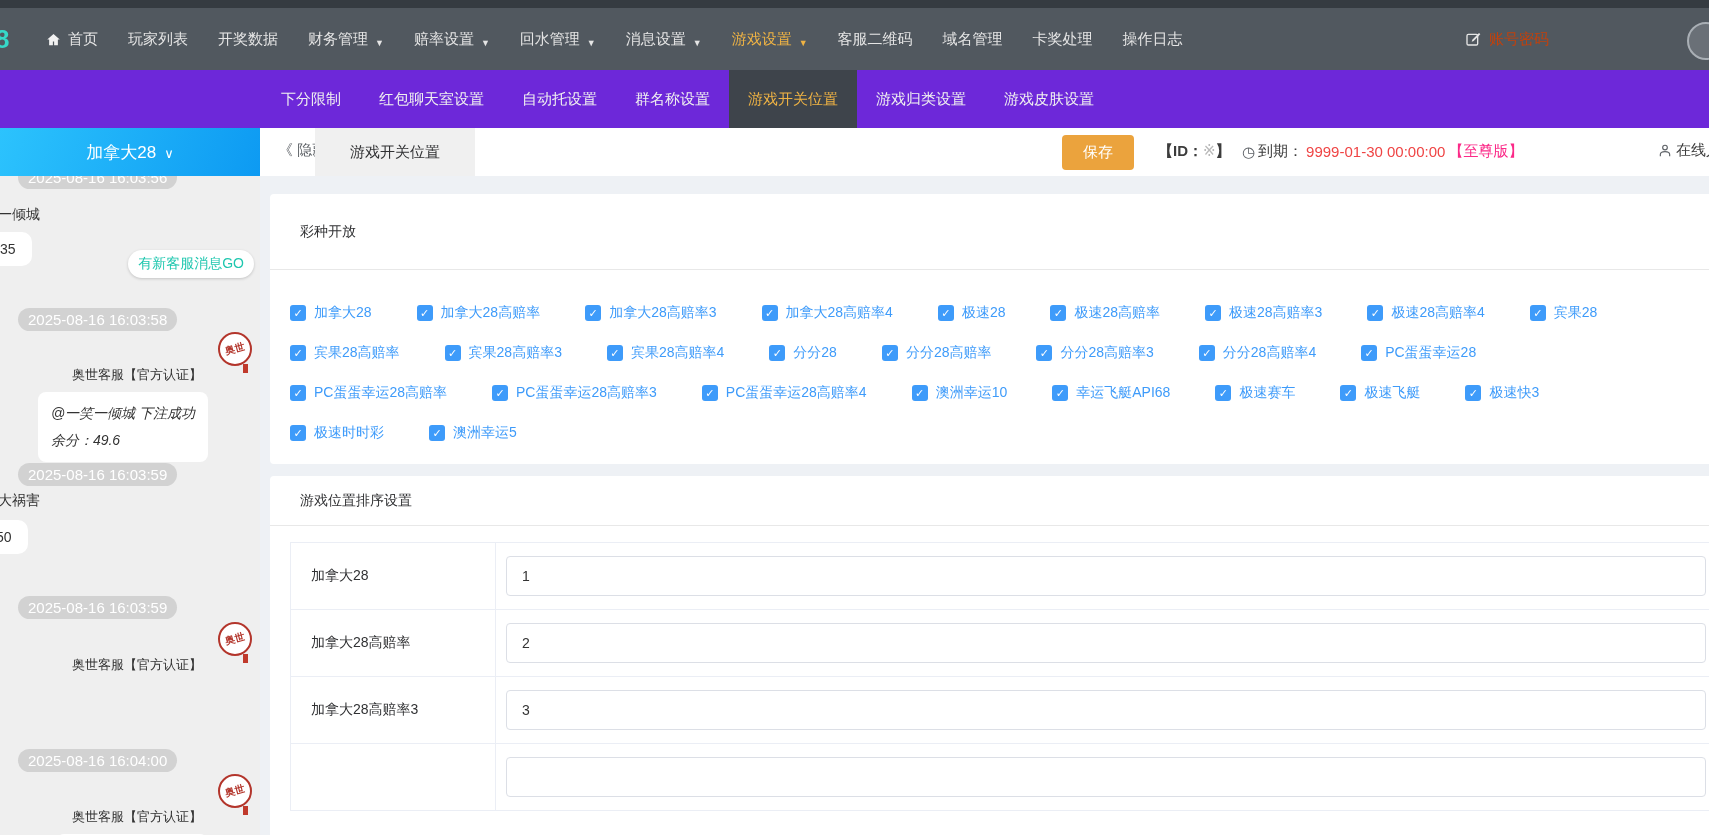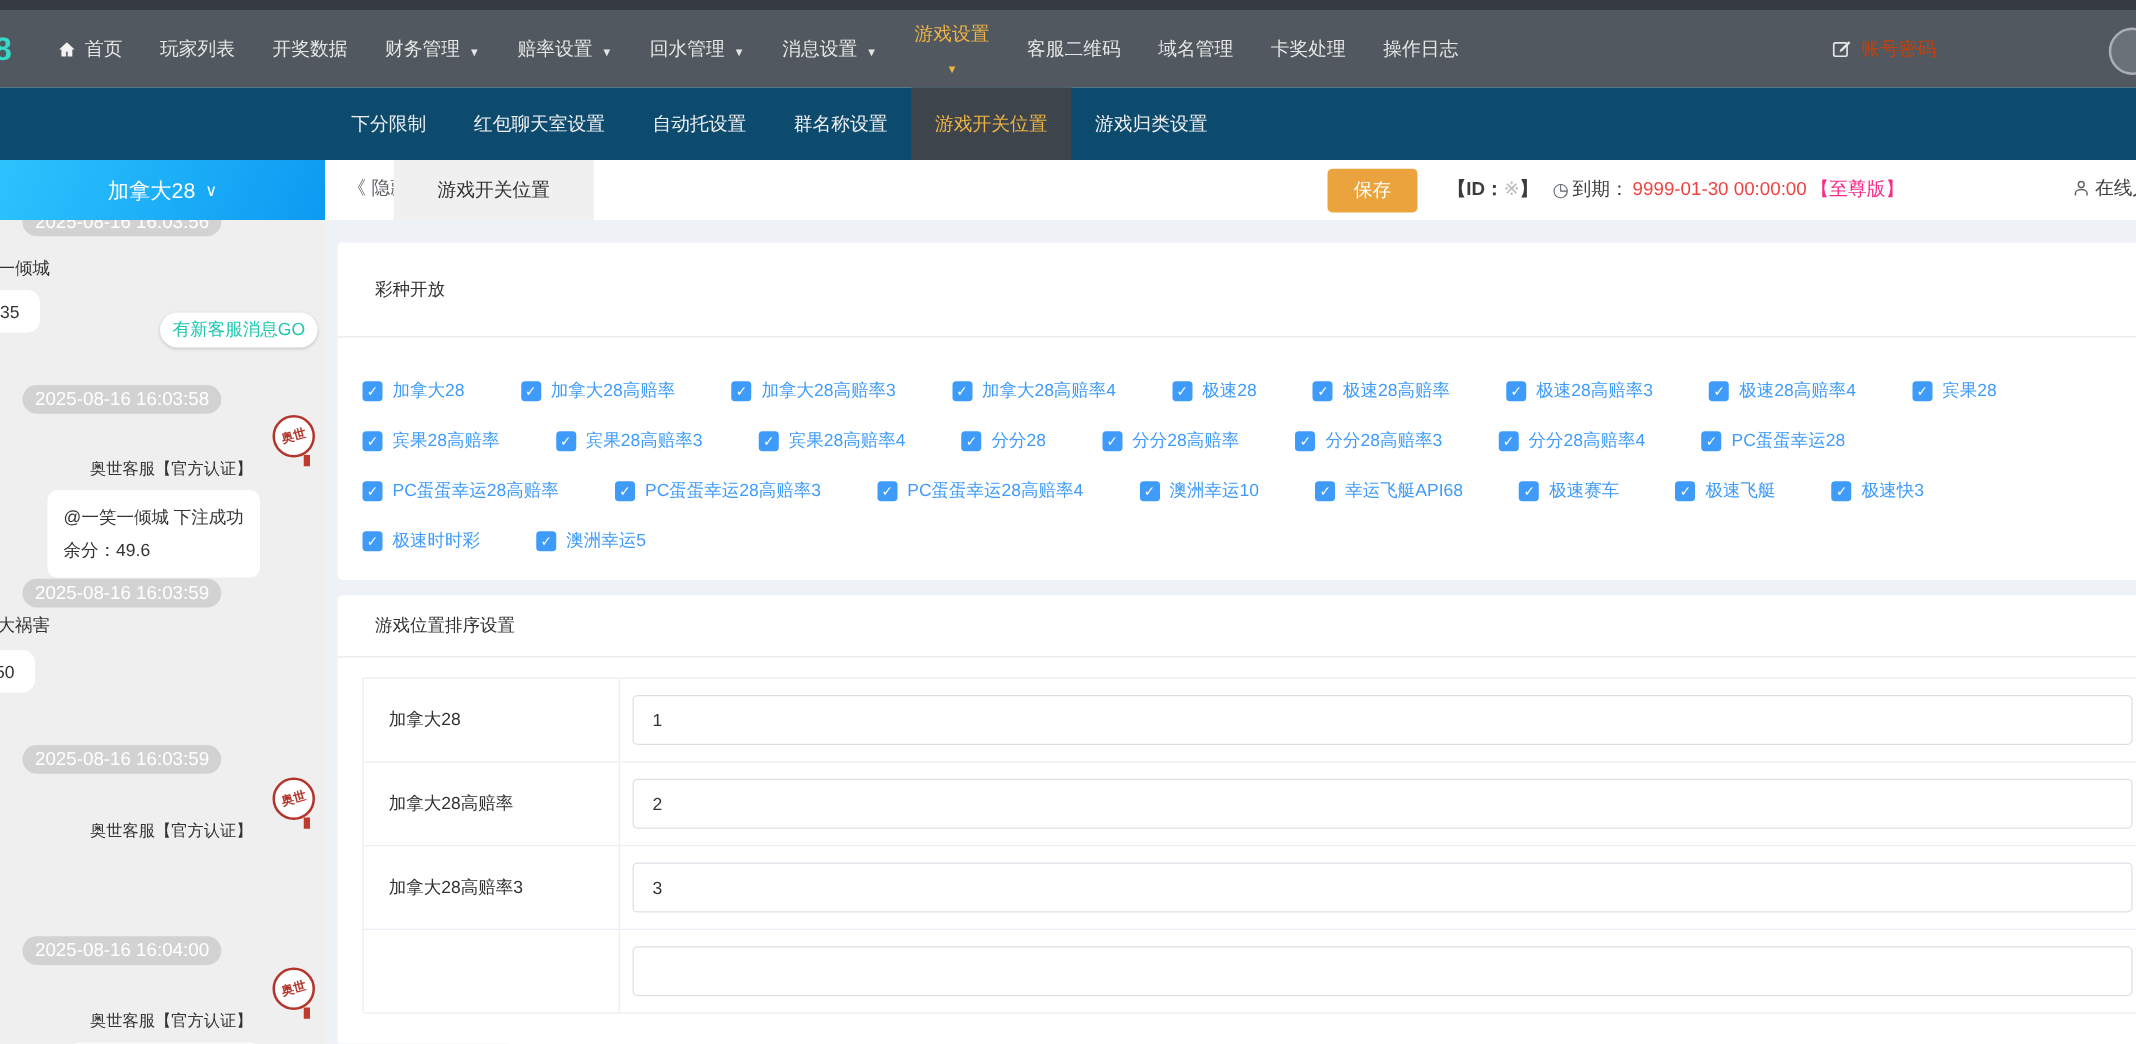--- a/index.html
+++ b/index.html
@@ -4,28 +4,28 @@
 <style>
   html,body{margin:0;padding:0;}
   body{width:1709px;height:835px;overflow:hidden;position:relative;
        font-family:"Liberation Sans","DejaVu Sans",sans-serif;background:#eef1f5;}
   .topstrip{position:absolute;left:0;top:0;width:100%;height:8px;background:#353b41;}
   
   .nav1{position:absolute;left:0;top:8px;width:100%;height:62px;background:#51585f;
         display:flex;align-items:center;padding-left:46px;box-sizing:border-box;gap:30px;}
   .logo{position:absolute;left:-5px;top:16px;color:#36d9c8;font-size:26px;font-weight:bold;}
   .nav-item{display:flex;align-items:center;gap:7px;color:#e5e5e5;font-size:15px;cursor:pointer;white-space:nowrap;}
-  .nav-item.active{color:#efb344;flex-direction:column;}
+  .nav-item.active{color:#efb344;}
   .caret::after{content:"▼";font-size:9px;position:relative;top:1px;}
   .nav-right{position:absolute;right:160px;top:0;height:62px;display:flex;align-items:center;gap:8px;
              color:#c2410c;font-size:15px;cursor:pointer;}
   .nav-avatar{position:absolute;right:-16px;top:14px;width:34px;height:34px;border-radius:50%;
               border:2px solid #a9afb5;background:#6a7077;}
   
-  .nav2{position:absolute;left:0;top:70px;width:100%;height:58px;background:#0c4a6e;
+  .nav2{position:absolute;left:0;top:70px;width:100%;height:58px;background:#6d28d9;
         display:flex;align-items:stretch;padding-left:262px;box-sizing:border-box;}
   .nav2-item{display:flex;align-items:center;padding:0 19px;font-size:15px;color:#f0f0f0;cursor:pointer;white-space:nowrap;}
   .nav2-item.active{background:#3e444b;color:#efb344;}
   
   .sidebar{position:absolute;left:0;top:128px;width:260px;height:707px;background:#efefef;}
   .sb-head{height:48px;background:linear-gradient(110deg,#2cc3fd,#0d9af2);color:#fff;font-size:17px;
            display:flex;align-items:center;justify-content:center;gap:8px;cursor:pointer;}
   .sb-chev{font-size:13px;position:relative;top:1px;}
   .chat{position:relative;height:678px;overflow:hidden;}
   .msg{position:absolute;}
@@ -34,21 +34,21 @@
   .lbub{background:#fff;color:#333;font-size:14px;padding:9px 16px;border-radius:10px;white-space:nowrap;}
   .notice{background:#fff;color:#1fc7af;font-size:14px;padding:5px 10px;border-radius:14px;
           box-shadow:0 1px 3px rgba(0,0,0,.18);cursor:pointer;white-space:nowrap;}
   .svc{width:100%;}
   .svc-name{text-align:right;padding-right:58px;color:#333;font-size:13px;line-height:20px;margin-top:31px;}
   .svc-avatar{position:absolute;right:8px;top:-2px;width:34px;height:34px;border-radius:50%;background:#fff;
               border:2px solid #b3352b;box-sizing:border-box;display:flex;align-items:center;justify-content:center;}
   .svc-avatar span{color:#b3352b;font-size:10px;font-weight:bold;transform:rotate(-15deg);}
   .svc-seal{position:absolute;right:12px;top:30px;width:5px;height:9px;background:#c0392b;}
   .svc-bub{margin:7px 52px 0 auto;width:fit-content;max-width:175px;background:#fff;border-radius:8px;
-           padding:8px 13px;font-size:14px;color:#333;line-height:27px;text-align:left;}
+           padding:8px 13px;font-size:14px;color:#333;line-height:27px;text-align:left;font-style:italic;}
   .m0{top:-10px;left:18px}.m1{top:30px;left:-2px}.m2{top:56px;left:-16px}.m3{top:74px;right:6px}
   .m4{top:132px;left:18px}.m5{top:158px;left:0;right:0}.m6{top:287px;left:18px}.m7{top:316px;left:-2px}
   .m8{top:344px;left:-20px}.m9{top:420px;left:18px}.m10{top:448px;left:0;right:0}
   .m11{top:573px;left:18px}.m12{top:600px;left:0;right:0}
   
   main{position:absolute;left:260px;top:128px;width:1449px;height:707px;background:#eef1f5;overflow:hidden;}
   .chead{position:relative;height:48px;background:#fff;}
   .hide-btn{position:absolute;left:18px;top:13px;color:#5f6368;font-size:15px;cursor:pointer;}
   .ctab{position:absolute;left:55px;top:0;width:160px;height:48px;background:#f0f0f0;display:flex;
         align-items:center;justify-content:center;font-size:15px;color:#303133;cursor:pointer;}
@@ -143,20 +143,21 @@
 </div>
 <span class="nav-avatar" style="top:22px;"></span>
 
 <nav class="nav2" id="nav2">
     <div class="nav2-item">下分限制</div>
     <div class="nav2-item">红包聊天室设置</div>
     <div class="nav2-item">自动托设置</div>
     <div class="nav2-item">群名称设置</div>
     <div class="nav2-item active">游戏开关位置</div>
     <div class="nav2-item">游戏归类设置</div>
+    <div class="nav2-item">游戏皮肤设置</div>
   </nav>
 
 <aside class="sidebar">
   <div class="sb-head">
     <span>加拿大28</span>
     <span class="sb-chev">∨</span>
   </div>
   <div class="chat" id="chat">
       <div class="msg ts m0">2025-08-16 16:03:56</div>
       <div class="msg uname m1">一倾城</div>

